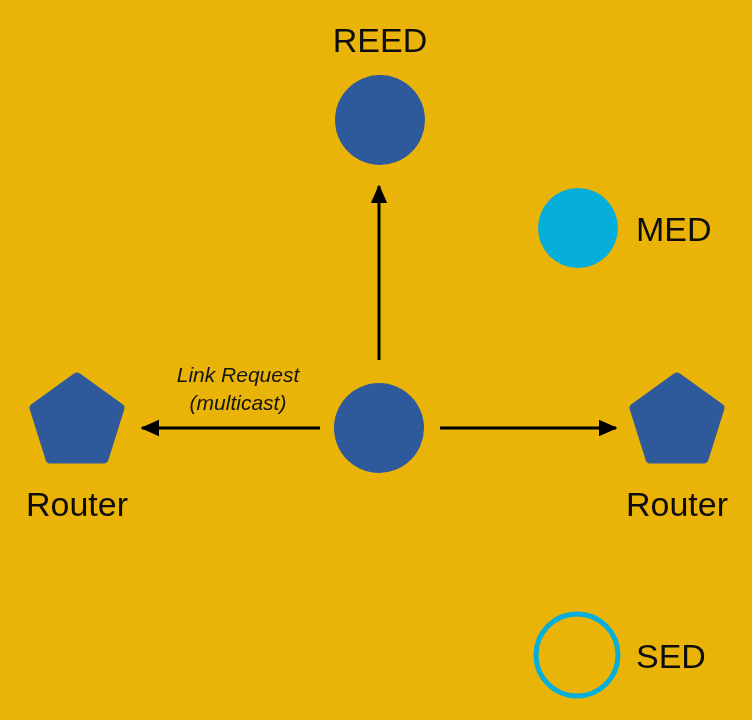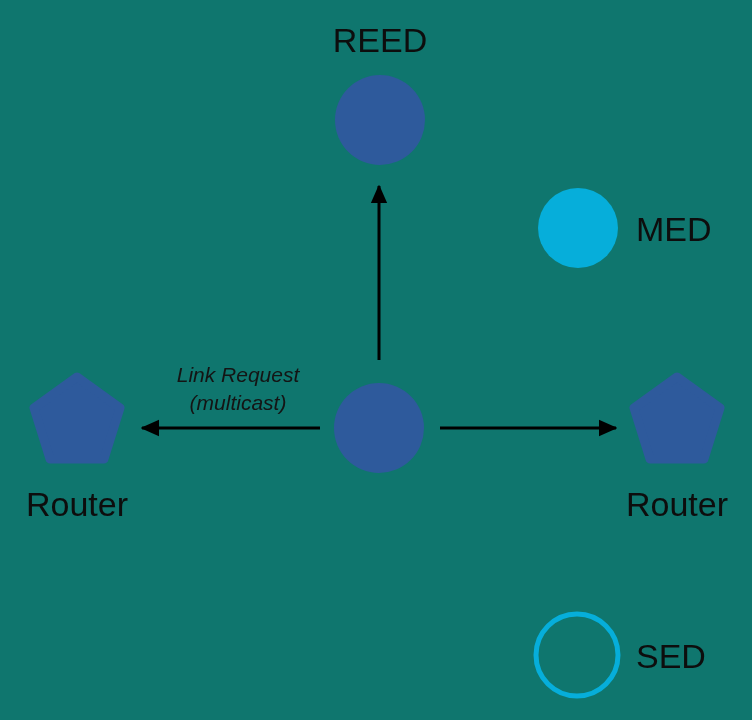--- a/index.html
+++ b/index.html
@@ -11,21 +11,21 @@
   body {
     width: 752px;
     height: 720px;
     font-family: "Liberation Sans", sans-serif;
     overflow: hidden;
   }
   #diagram-root {
     position: relative;
     width: 752px;
     height: 720px;
-    background: #0f766e;
+    background: #eab308;
   }
   #diagram-svg {
     position: absolute;
     top: 0;
     left: 0;
     width: 752px;
     height: 720px;
     display: block;
   }
   .node-label {

